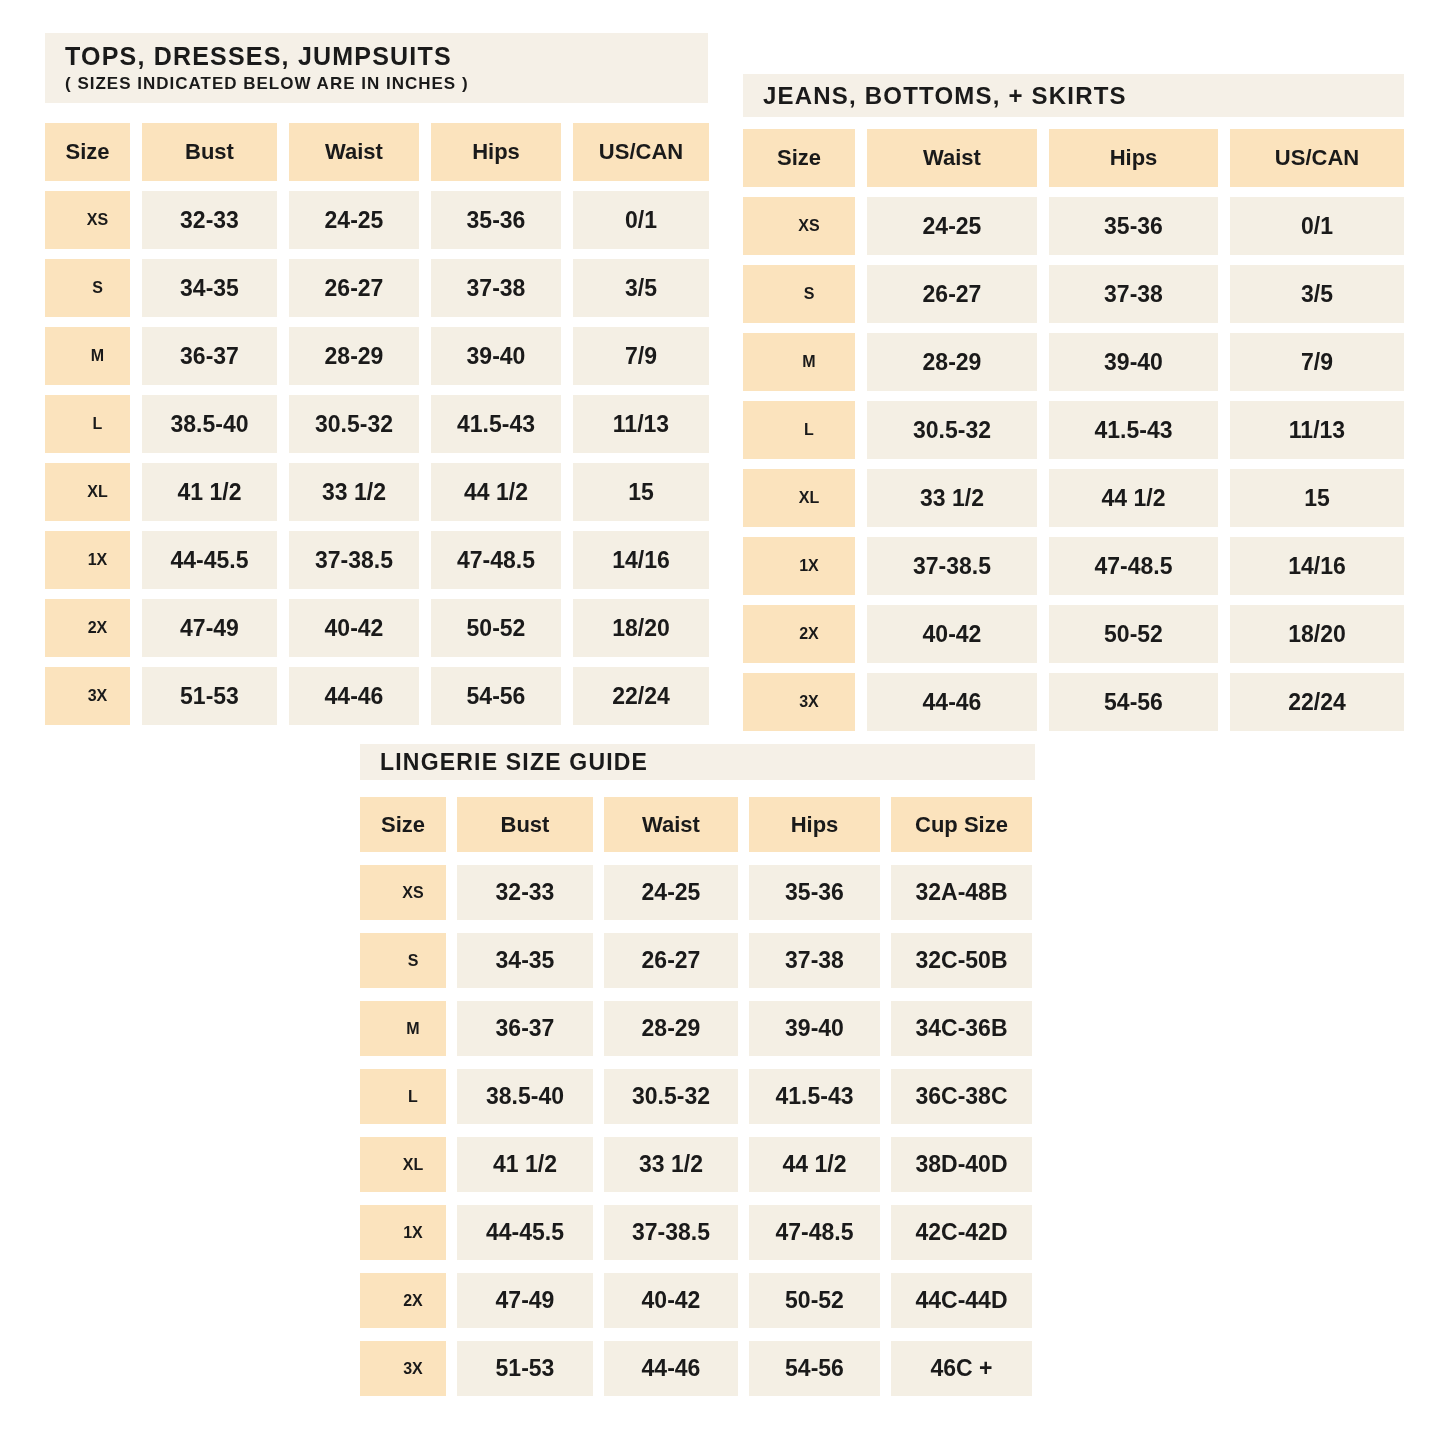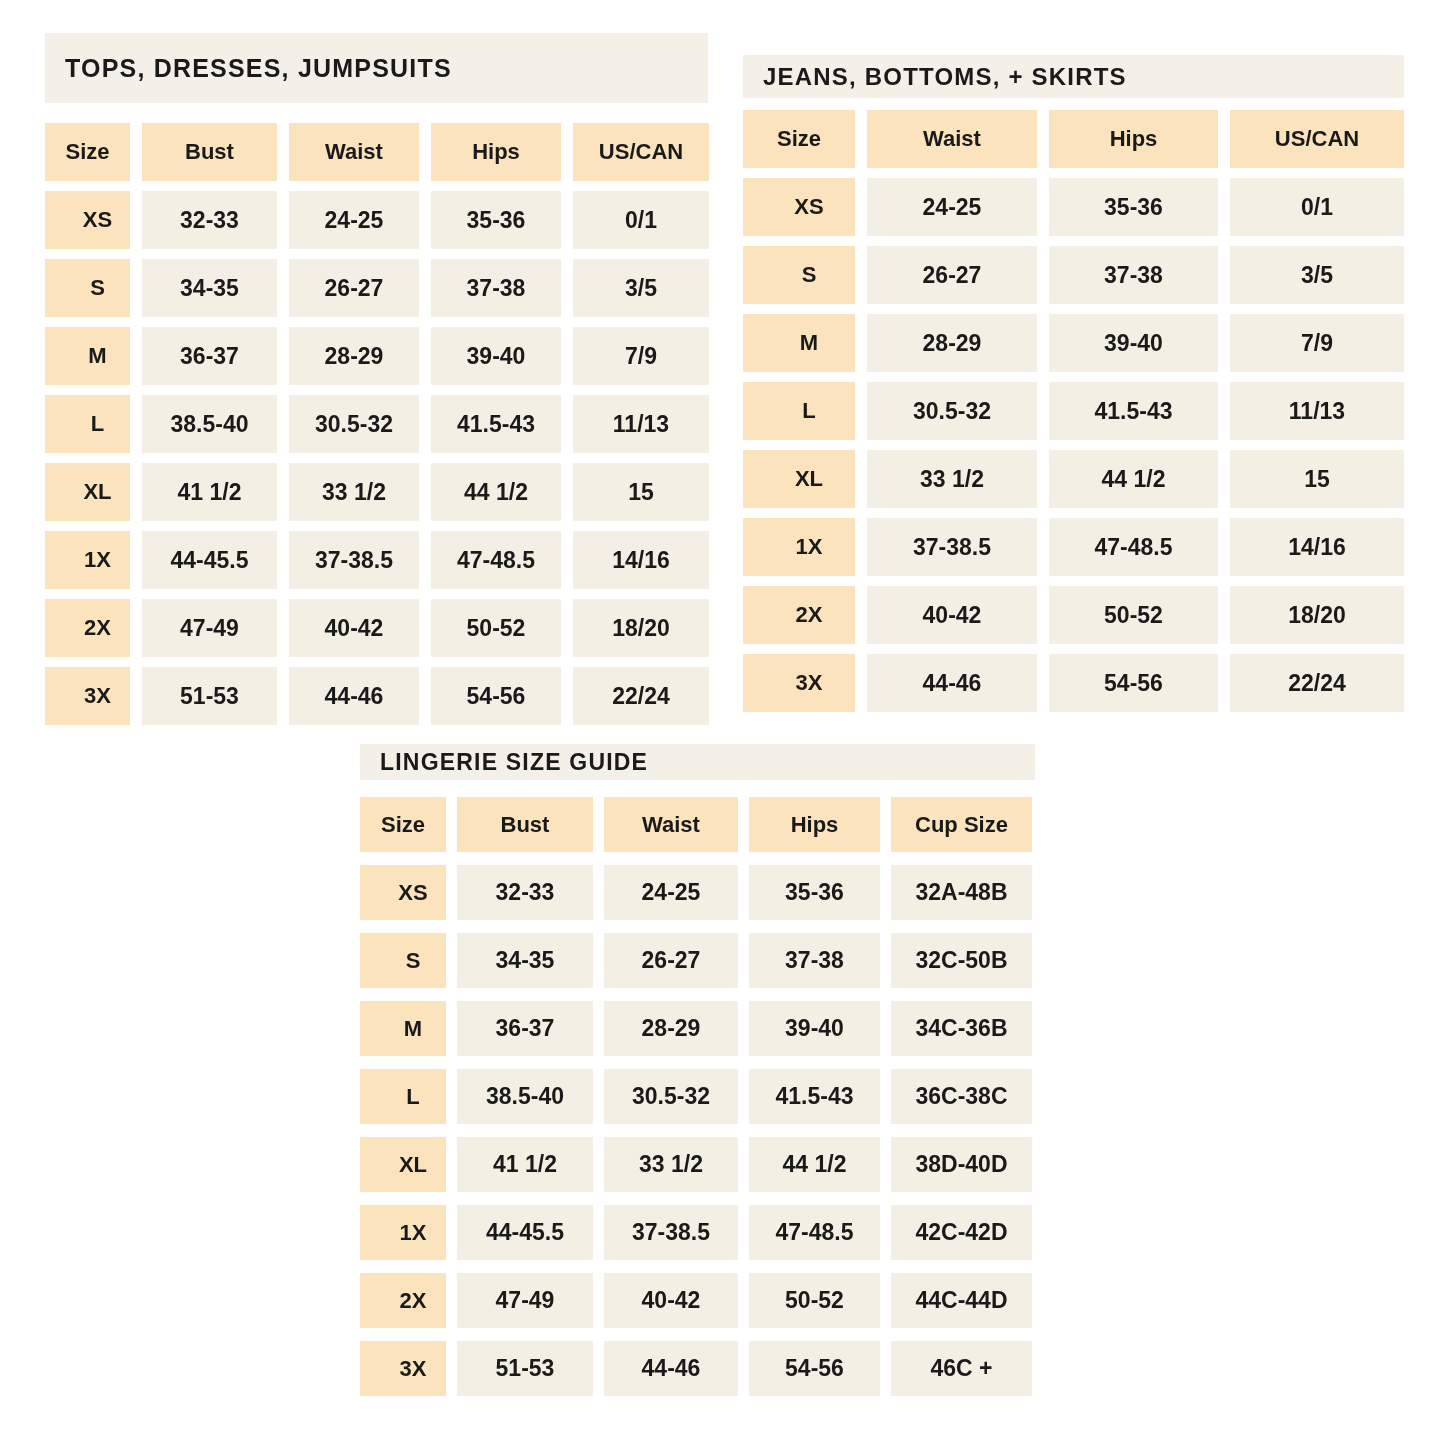--- a/index.html
+++ b/index.html
@@ -41,38 +41,38 @@
   }
   .cell {
     display: flex;
     align-items: center;
     justify-content: center;
     font-weight: bold;
     box-sizing: border-box;
     text-align: center;
   }
   .cell.head  { background: #FBE3BD; font-size: 22px; text-align: right; }
-  .cell.size  { background: #FBE3BD; font-size: 22px; padding-left: 20px; }
+  .cell.size  { background: #FBE3BD; font-size: 16px; padding-left: 20px; }
   .cell.data  { background: #F4EFE4; font-size: 23px; }
 
   
   #tops { left: 45px; top: 33px; width: 664px; }
   #tops .titlebar { height: 70px; width: 663px; }
   #tops .t1 { font-size: 25px; }
   #tops .t2 { font-size: 17px; }
   #tops .grid {
     margin-top: 20px;
     grid-template-columns: 85px 135px 130px 130px 136px;
     grid-auto-rows: 58px;
     column-gap: 12px;
     row-gap: 10px;
   }
 
   
-  #jeans { left: 743px; top: 55px; width: 661px; }
+  #jeans { left: 743px; top: 74px; width: 661px; }
   #jeans .titlebar { height: 43px; width: 661px; }
   #jeans .t1 { font-size: 24px; }
   #jeans .grid {
     margin-top: 12px;
     grid-template-columns: 112px 170px 169px 174px;
     grid-auto-rows: 58px;
     column-gap: 12px;
     row-gap: 10px;
   }
 
@@ -89,20 +89,21 @@
   }
 </style>
 </head>
 <body>
 
 <div class="canvas">
 
   <div class="section" id="tops">
     <div class="titlebar">
       <div class="t1">TOPS, DRESSES, JUMPSUITS</div>
+      <div class="t2">( SIZES INDICATED BELOW ARE IN INCHES )</div>
     </div>
     <div class="grid">
         <div class="cell head">Size</div>
         <div class="cell head">Bust</div>
         <div class="cell head">Waist</div>
         <div class="cell head">Hips</div>
         <div class="cell head">US/CAN</div>
         <div class="cell size">XS</div>
         <div class="cell data">32-33</div>
         <div class="cell data">24-25</div>

